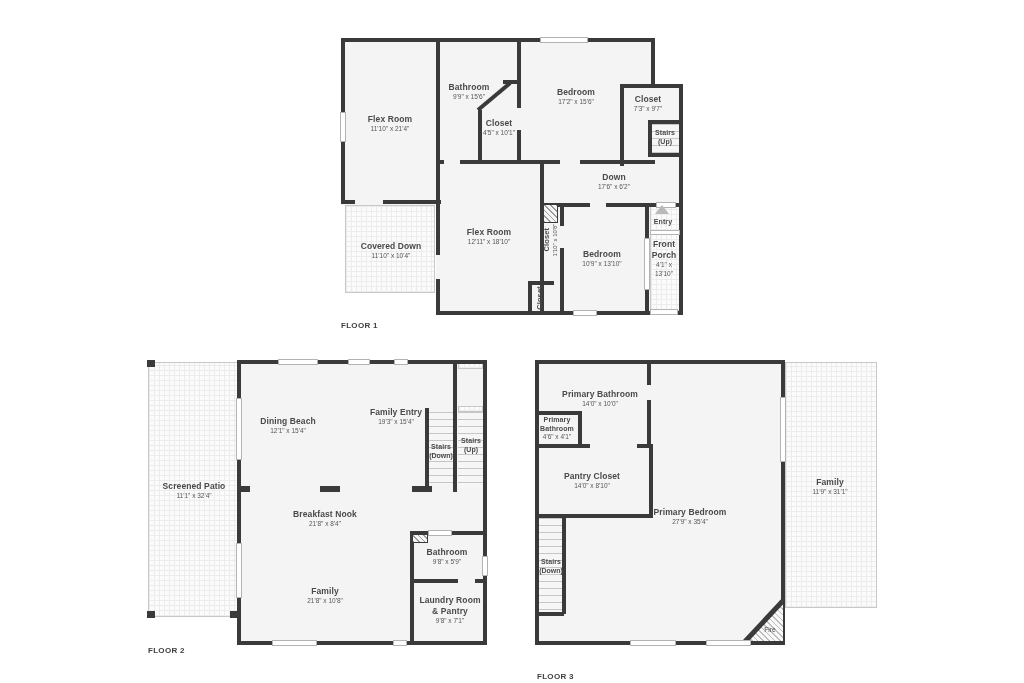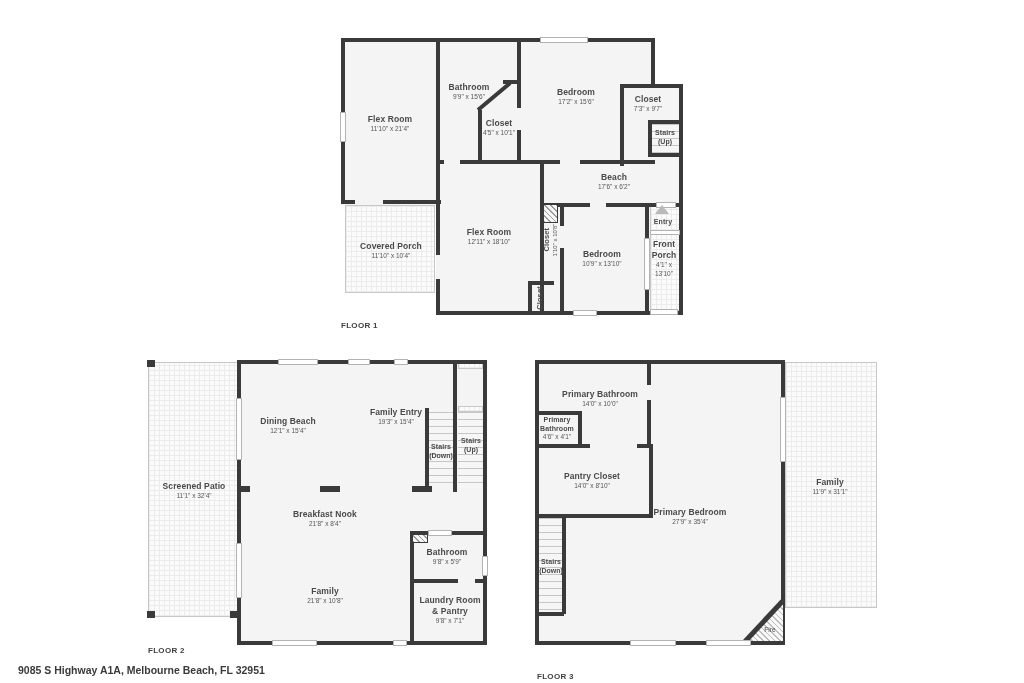--- a/index.html
+++ b/index.html
@@ -115,40 +115,40 @@
       </div>
     <div class="lb" style="left:648px;top:104px">
       <span class="nm">Closet</span>
       <span class="dm">7'3" x 9'7"</span>
       </div>
     <div class="lb st" style="left:665px;top:137px">
       <span class="nm">Stairs</span>
       <span class="dm">(Up)</span>
       </div>
     <div class="lb" style="left:614px;top:182px">
-      <span class="nm">Beach</span>
+      <span class="nm">Down</span>
       <span class="dm">17'6" x 6'2"</span>
       </div>
     <div class="lb" style="left:489px;top:237px">
       <span class="nm">Flex Room</span>
       <span class="dm">12'11" x 18'10"</span>
       </div>
     <div class="lb v" style="left:551px;top:240px">
       <span class="nm">Closet</span>
       <span class="dm">1'10" x 10'8"</span>
       </div>
     <div class="lb v" style="left:540px;top:298px">
       <span class="nm">Closet</span>
       </div>
     <div class="lb" style="left:602px;top:259px">
       <span class="nm">Bedroom</span>
       <span class="dm">10'9" x 13'10"</span>
       </div>
     <div class="lb" style="left:391px;top:251px">
-      <span class="nm">Covered Porch</span>
+      <span class="nm">Covered Down</span>
       <span class="dm">11'10" x 10'4"</span>
       </div>
     <div class="lb st" style="left:663px;top:222px">
       <span class="nm">Entry</span>
       </div>
     <div class="lb wrap" style="left:664px;top:258px;width:34px">
       <span class="nm">Front Porch</span>
       <span class="dm">4'1" x 13'10"</span>
       </div>
     <div class="flab" style="left:341px;top:321px">FLOOR 1</div>
@@ -281,15 +281,14 @@
     <div class="lb" style="left:830px;top:487px">
       <span class="nm">Family</span>
       <span class="dm">11'9" x 31'1"</span>
       </div>
     <div class="lb st" style="left:770px;top:630px">
       <span class="nm" style="font-size:6.5px;font-weight:400">Fire</span>
       </div>
     <div class="flab" style="left:537px;top:672px">FLOOR 3</div>
   </div>
 
-  <div class="addr">9085 S Highway A1A, Melbourne Beach, FL 32951</div>
 
 </div>
 
 </body></html>

